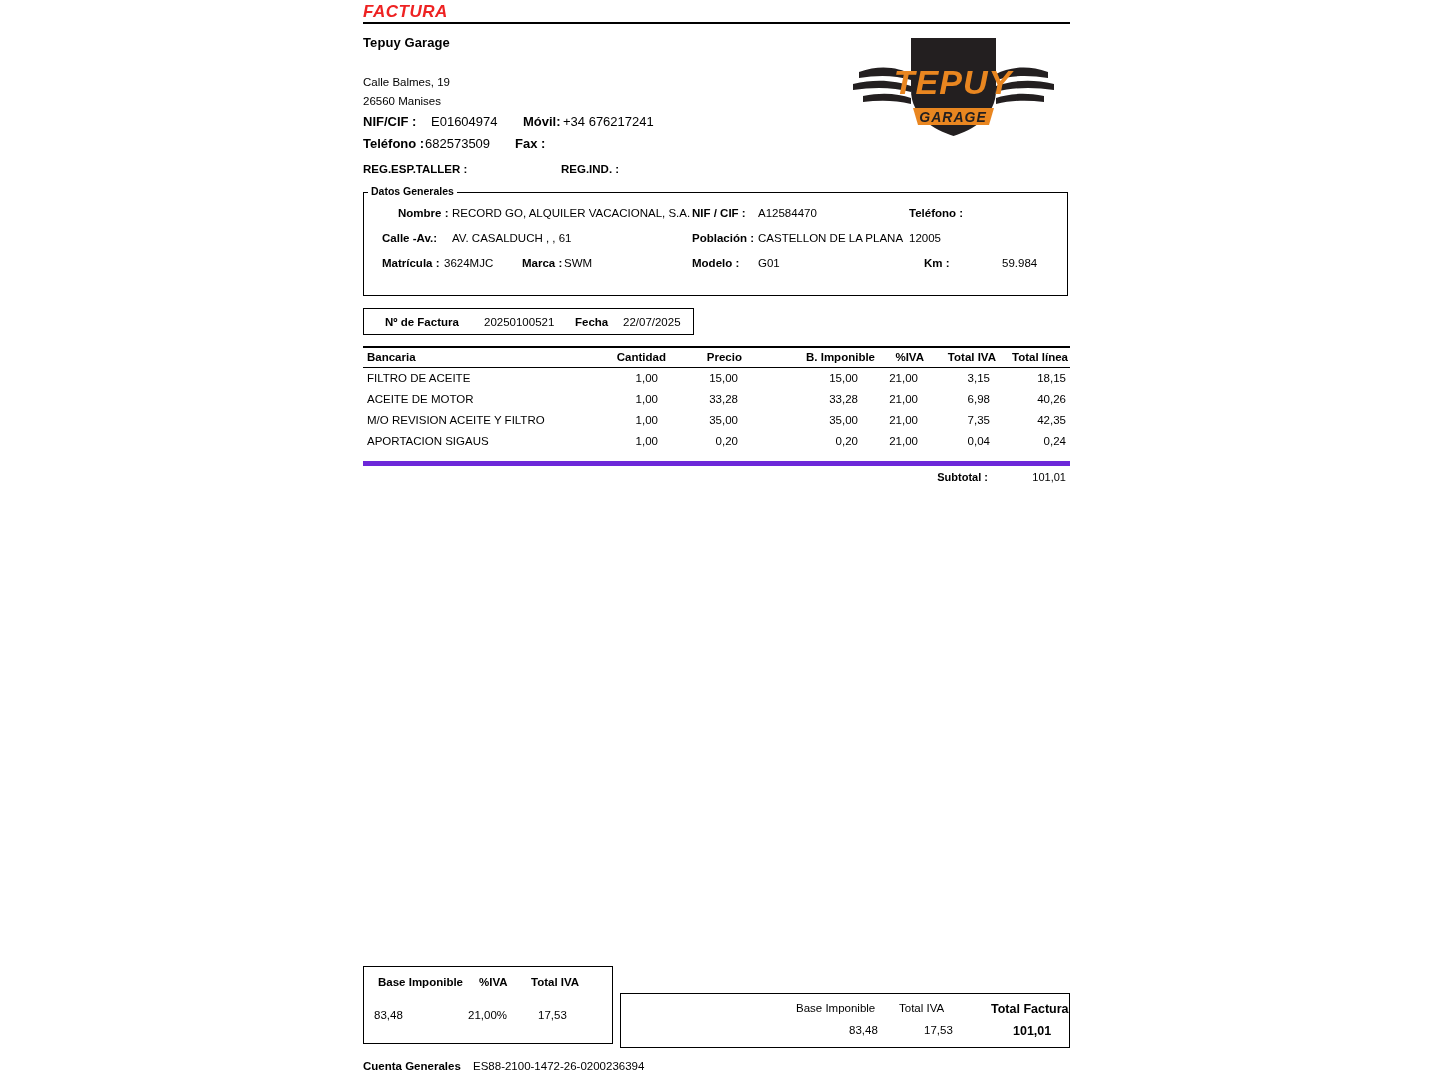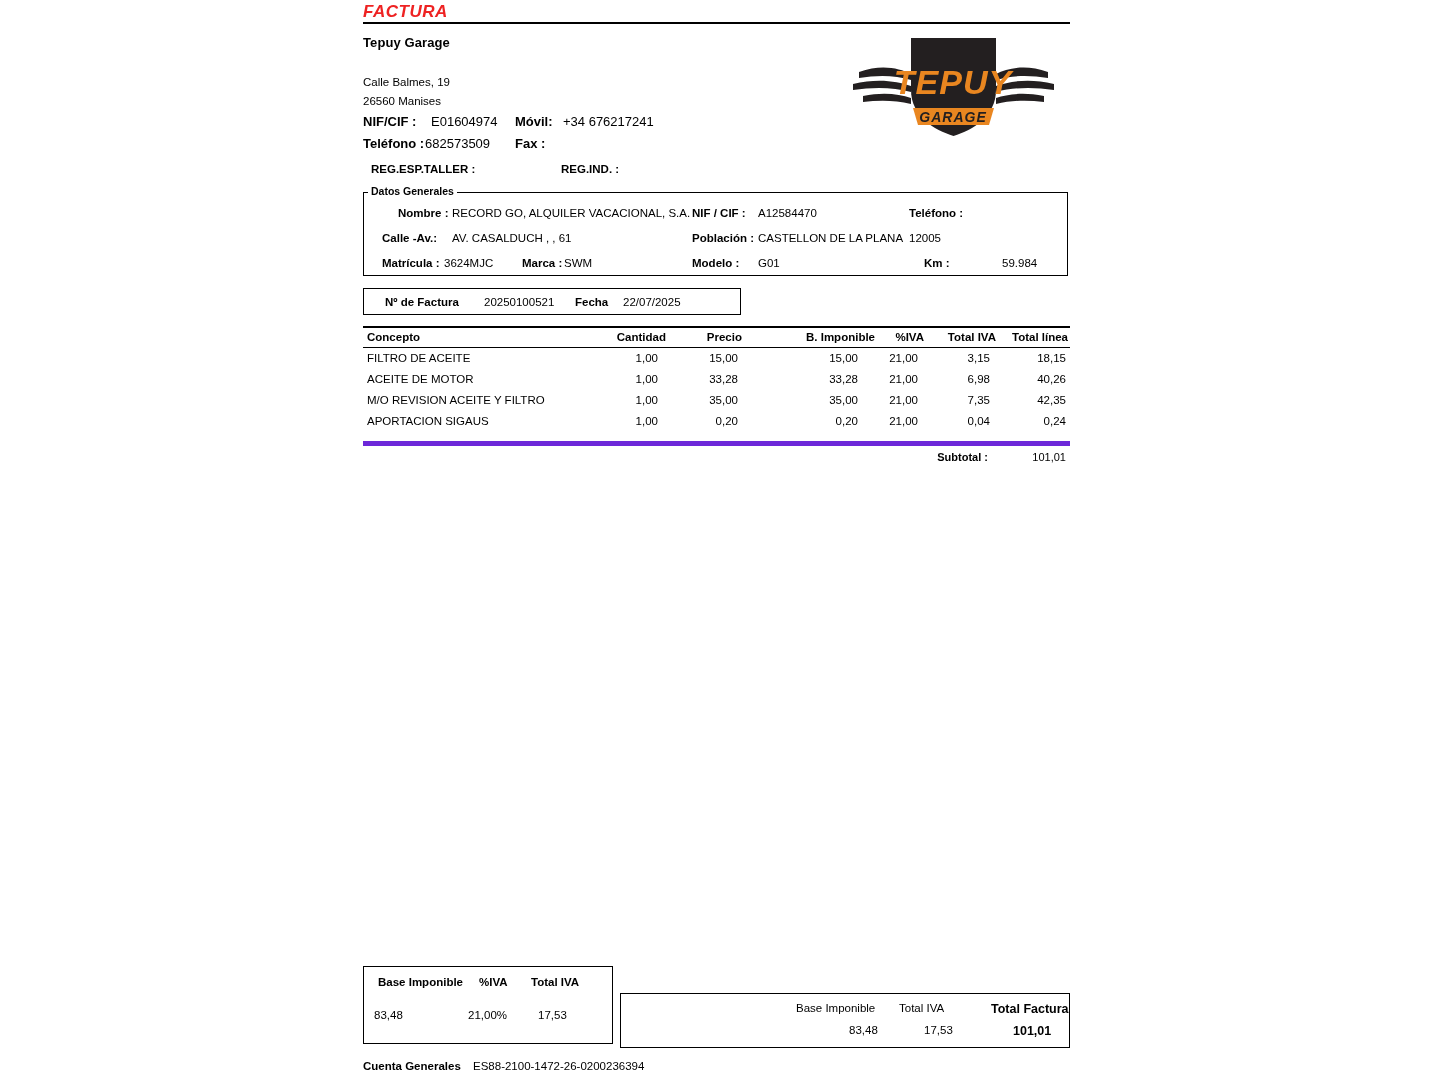--- a/index.html
+++ b/index.html
@@ -82,21 +82,21 @@
     width: 205px;
     height: 115px;
   }
 
   
   .datos {
     position: relative;
     margin-top: 9px;
     border: 1px solid #000;
     width: 705px;
-    height: 84px;
+    height: 104px;
     box-sizing: border-box;
   }
   .datos-legend {
     position: absolute;
     left: 4px;
     top: -8px;
     background: #fff;
     padding: 0 3px;
     font-size: 10.5px;
     font-weight: bold;
@@ -107,21 +107,21 @@
     font-size: 11.5px;
   }
   .datos-row span { position: absolute; top: 0; white-space: nowrap; }
   .b { font-weight: bold; }
 
   
   .numbox {
     position: relative;
     margin-top: 12px;
     border: 1px solid #000;
-    width: 378px;
+    width: 331px;
     height: 27px;
     box-sizing: border-box;
     font-size: 11.5px;
   }
   .numbox span { position: absolute; top: 7px; white-space: nowrap; }
 
   
   .lines {
     margin-top: 11px;
     width: 707px;
@@ -248,33 +248,33 @@
     <div class="company-name">Tepuy Garage</div>
 
     <div class="addr">
       <div>Calle Balmes, 19</div>
       <div>26560  Manises</div>
     </div>
 
     <div class="idrow">
       <span class="lbl" style="left:0;">NIF/CIF :</span>
       <span style="left:68px;">E01604974</span>
-      <span class="lbl" style="left:152px;text-align:center;">Móvil:</span>
+      <span class="lbl" style="left:160px;text-align:center;">Móvil:</span>
       <span style="left:200px;">+34 676217241</span>
     </div>
 
     <div class="idrow">
       <span class="lbl" style="left:0;">Teléfono :</span>
       <span style="left:62px;">682573509</span>
       <span class="lbl" style="left:152px;">Fax :</span>
       <span style="left:200px;"></span>
     </div>
 
     <div class="regrow">
-      <span style="left:8px;">REG.ESP.TALLER :</span>
+      <span style="left:0;">REG.ESP.TALLER :</span>
       <span style="left:150px;"></span>
       <span style="left:198px;">REG.IND. :</span>
       <span style="left:300px;"></span>
     </div>
 
     <div class="logo">
       <svg viewBox="0 0 205 115" width="205" height="115" aria-hidden="true">
 
         <g fill="#231f20">
           <path d="M8 44 C 30 36, 48 40, 60 46 L 60 52 C 44 47, 26 47, 8 50 Z"></path>
@@ -328,21 +328,21 @@
 
     <div class="numbox">
       <span class="b" style="left:21px;">Nº de Factura</span>
       <span style="left:120px;">20250100521</span>
       <span class="b" style="left:211px;">Fecha</span>
       <span style="left:259px;">22/07/2025</span>
     </div>
 
     <div class="lines">
       <div class="lines-head">
-        <span class="h-concepto">Concepto</span>
+        <span class="h-concepto">Bancaria</span>
         <span class="h-cantidad">Cantidad</span>
         <span class="h-precio">Precio</span>
         <span class="h-base">B. Imponible</span>
         <span class="h-iva">%IVA</span>
         <span class="h-totiva">Total IVA</span>
         <span class="h-total">Total línea</span>
       </div>
 
       <div class="line-row">
         <span class="c-concepto">FILTRO DE ACEITE</span>

